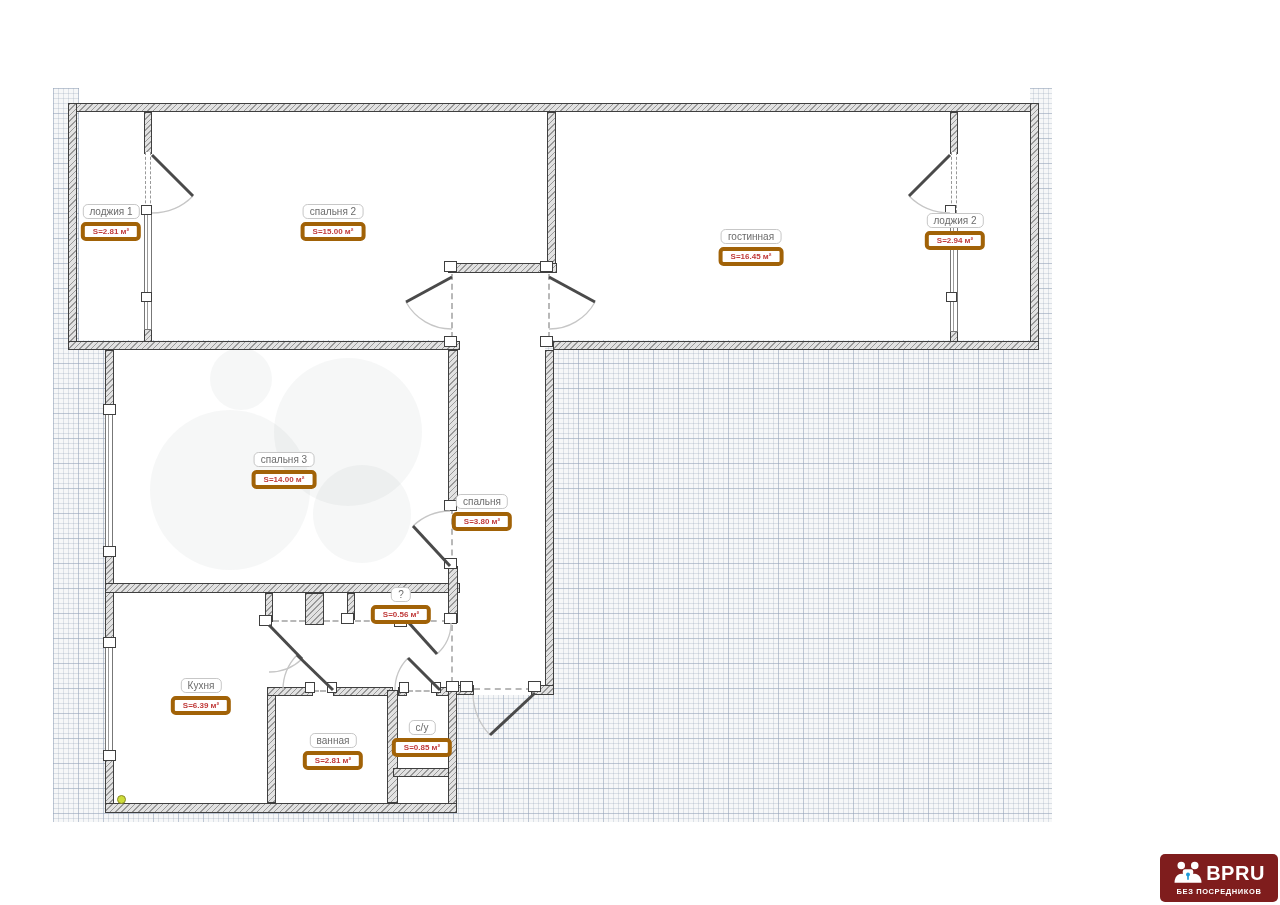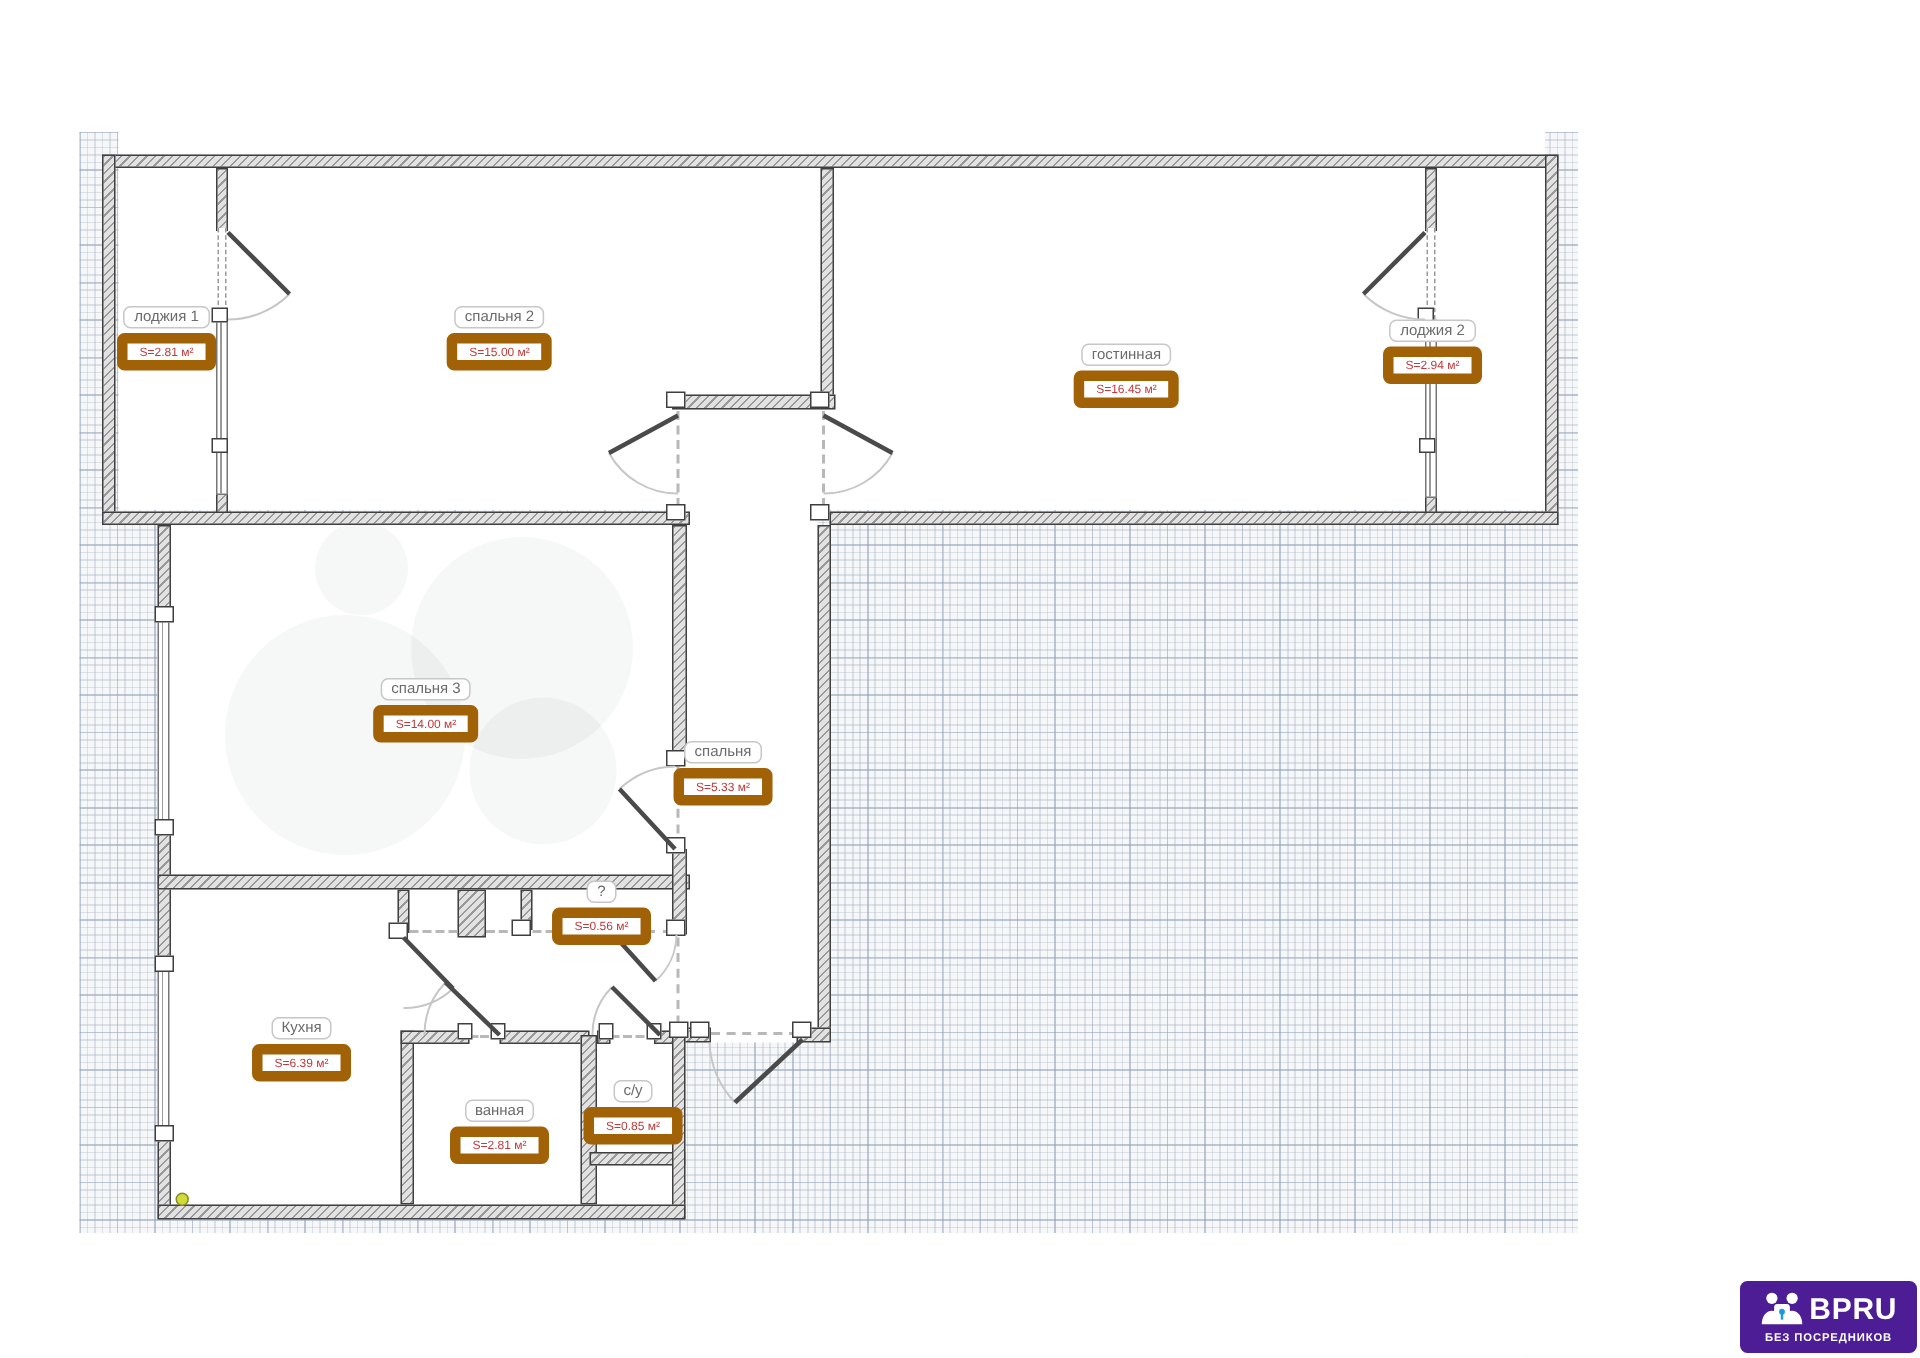--- a/index.html
+++ b/index.html
@@ -26,22 +26,22 @@
   .dashh{border-top:2px dashed #b8b8b8;}
   .post{background:#fff;border:1.5px solid #3f3f3f;width:13px;height:11px;}
   
   .wm-circle{border-radius:50%;background:rgba(130,135,140,.07);}
   .wm-text{color:rgba(120,125,130,.08);font-weight:bold;font-size:250px;line-height:1;
     letter-spacing:-8px;user-select:none;}
   
   .rlabel{display:flex;flex-direction:column;align-items:center;gap:3px;transform:translateX(-50%);}
   .rname{border:1px solid #c7c7c7;border-radius:5px;background:#fff;color:#6b6b6b;
     font-size:10px;padding:1px 6px;white-space:nowrap;}
-  .rarea{border:7px solid #a16207;border-radius:5px;background:#fff;color:#c03a3a;
-    font-size:8px;font-weight:normal;padding:1px 8px;white-space:nowrap;}
+  .rarea{border:4px solid #a16207;border-radius:5px;background:#fff;color:#c03a3a;
+    font-size:8px;font-weight:bold;padding:1px 8px;white-space:nowrap;}
   
   .dot{width:9px;height:9px;border-radius:50%;background:#cddc39;border:1.5px solid #8a8a2a;}
   
   .logo{left:1160px;top:854px;width:118px;height:48px;border-radius:5px;
     display:flex;flex-direction:column;align-items:center;justify-content:center;gap:1px;}
   .logo-row{display:flex;align-items:center;gap:3px;}
   .logo-brand{color:#fff;font-weight:bold;font-size:20px;letter-spacing:.5px;}
   .logo-tag{color:#fff;font-size:7.5px;letter-spacing:.6px;font-weight:bold;}
   svg.doors{position:absolute;left:0;top:0;pointer-events:none;}
 </style>
@@ -181,42 +181,42 @@
   <div class="abs rlabel" style="left:955px;top:213px">
     <span class="rname">лоджия 2</span>
     <span class="rarea">S=2.94 м²</span>
   </div>
   <div class="abs rlabel" style="left:284px;top:452px">
     <span class="rname">спальня 3</span>
     <span class="rarea">S=14.00 м²</span>
   </div>
   <div class="abs rlabel" style="left:482px;top:494px">
     <span class="rname">спальня</span>
-    <span class="rarea">S=5.33 м²</span>
+    <span class="rarea">S=3.80 м²</span>
   </div>
   <div class="abs rlabel" style="left:401px;top:587px">
     <span class="rname">?</span>
     <span class="rarea">S=0.56 м²</span>
   </div>
   <div class="abs rlabel" style="left:201px;top:678px">
     <span class="rname">Кухня</span>
     <span class="rarea">S=6.39 м²</span>
   </div>
   <div class="abs rlabel" style="left:333px;top:733px">
     <span class="rname">ванная</span>
     <span class="rarea">S=2.81 м²</span>
   </div>
   <div class="abs rlabel" style="left:422px;top:720px">
     <span class="rname">с/у</span>
     <span class="rarea">S=0.85 м²</span>
   </div>
 
   <div class="abs dot" style="left:117px;top:795px"></div>
 
-  <div class="abs logo" style="background:#4c1d95">
+  <div class="abs logo" style="background:#7f1d1d">
     <div class="logo-row">
       <svg width="30" height="26" viewBox="0 0 40 34">
         <g fill="#ffffff">
           <circle cx="11" cy="7" r="5"></circle>
           <circle cx="29" cy="7" r="5"></circle>
           <path d="M2 30c0-7 4-12 9-12s9 5 9 12z"></path>
           <path d="M20 30c0-7 4-12 9-12s9 5 9 12z"></path>
           <rect x="13" y="12" width="14" height="17" rx="3"></rect>
         </g>
         <circle cx="20" cy="19" r="2.6" fill="#1e9ad9"></circle>

